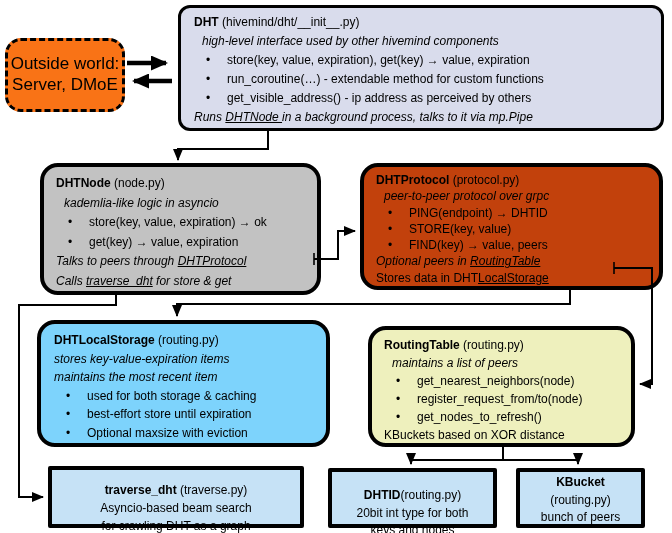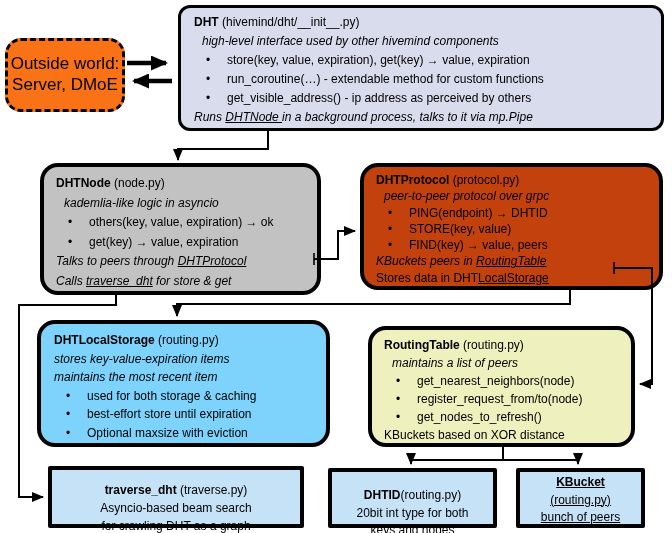--- a/index.html
+++ b/index.html
@@ -68,21 +68,21 @@
     text-align: center; padding-top: 11px;
   }
   .box-dhtid {
     left: 328px; top: 468px; width: 169px; height: 60px;
     border-width: 4px; border-radius: 2px; line-height: 17.5px;
     text-align: center; padding-top: 15px;
   }
   .box-kbucket {
     left: 516px; top: 468px; width: 129px; height: 60px;
     border-width: 4px; border-radius: 2px; line-height: 17.5px;
-    text-align: center; padding-top: 2px; text-decoration: underline;
+    text-align: center; padding-top: 2px;
   }
   #connector-layer {
     position: absolute;
     left: 0; top: 0; width: 672px; height: 533px;
     pointer-events: none;
   }
 </style>
 </head>
 <body>
 
@@ -98,33 +98,33 @@
       <div class="line italic indent"><span class="">high-level interface used by other hivemind components</span></div>
       <div class="line"><span class="bullet">•</span><span class="">store(key, value, expiration), get(key) → value, expiration</span></div>
       <div class="line"><span class="bullet">•</span><span class="">run_coroutine(…) - extendable method for custom functions</span></div>
       <div class="line"><span class="bullet">•</span><span class="">get_visible_address() - ip address as perceived by others</span></div>
       <div class="line italic"><span class="">Runs </span><span class="seg-u">DHTNode </span><span class="">in a background process, talks to it via mp.Pipe</span></div>
     </div>
 
   <div class="node box-dhtnode" style="background: rgb(194, 194, 194);">
       <div class="line"><span class="seg-b ">DHTNode</span><span class=""> (node.py)</span></div>
       <div class="line italic indent"><span class="">kademlia-like logic in asyncio</span></div>
-      <div class="line"><span class="bullet">•</span><span class="">others(key, value, expiration) → ok</span></div>
+      <div class="line"><span class="bullet">•</span><span class="">store(key, value, expiration) → ok</span></div>
       <div class="line"><span class="bullet">•</span><span class="">get(key) → value, expiration</span></div>
       <div class="line italic"><span class="">Talks to peers through </span><span class="seg-u">DHTProtocol</span></div>
       <div class="line italic"><span class="">Calls </span><span class="seg-u">traverse_dht</span><span class=""> for store &amp; get</span></div>
     </div>
 
   <div class="node box-dhtprotocol" style="background: #c2410c;">
       <div class="line"><span class="seg-b ">DHTProtocol</span><span class=""> (protocol.py)</span></div>
       <div class="line italic indent"><span class="">peer-to-peer protocol over grpc</span></div>
       <div class="line"><span class="bullet">•</span><span class="">PING(endpoint) → DHTID</span></div>
       <div class="line"><span class="bullet">•</span><span class="">STORE(key, value)</span></div>
       <div class="line"><span class="bullet">•</span><span class="">FIND(key) → value, peers</span></div>
-      <div class="line italic"><span class="">KBuckets peers in </span><span class="seg-u">RoutingTable</span></div>
+      <div class="line italic"><span class="">Optional peers in </span><span class="seg-u">RoutingTable</span></div>
       <div class="line"><span class="">Stores data in DHT</span><span class="seg-u">LocalStorage</span></div>
     </div>
 
   <div class="node box-storage" style="background: #7dd3fc;">
       <div class="line"><span class="seg-b ">DHTLocalStorage</span><span class=""> (routing.py)</span></div>
       <div class="line italic"><span class="">stores key-value-expiration items</span></div>
       <div class="line italic"><span class="">maintains the most recent item</span></div>
       <div class="line"><span class="bullet">•</span><span class="">used for both storage &amp; caching</span></div>
       <div class="line"><span class="bullet">•</span><span class="">best-effort store until expiration</span></div>
       <div class="line"><span class="bullet">•</span><span class="">Optional maxsize with eviction</span></div>

